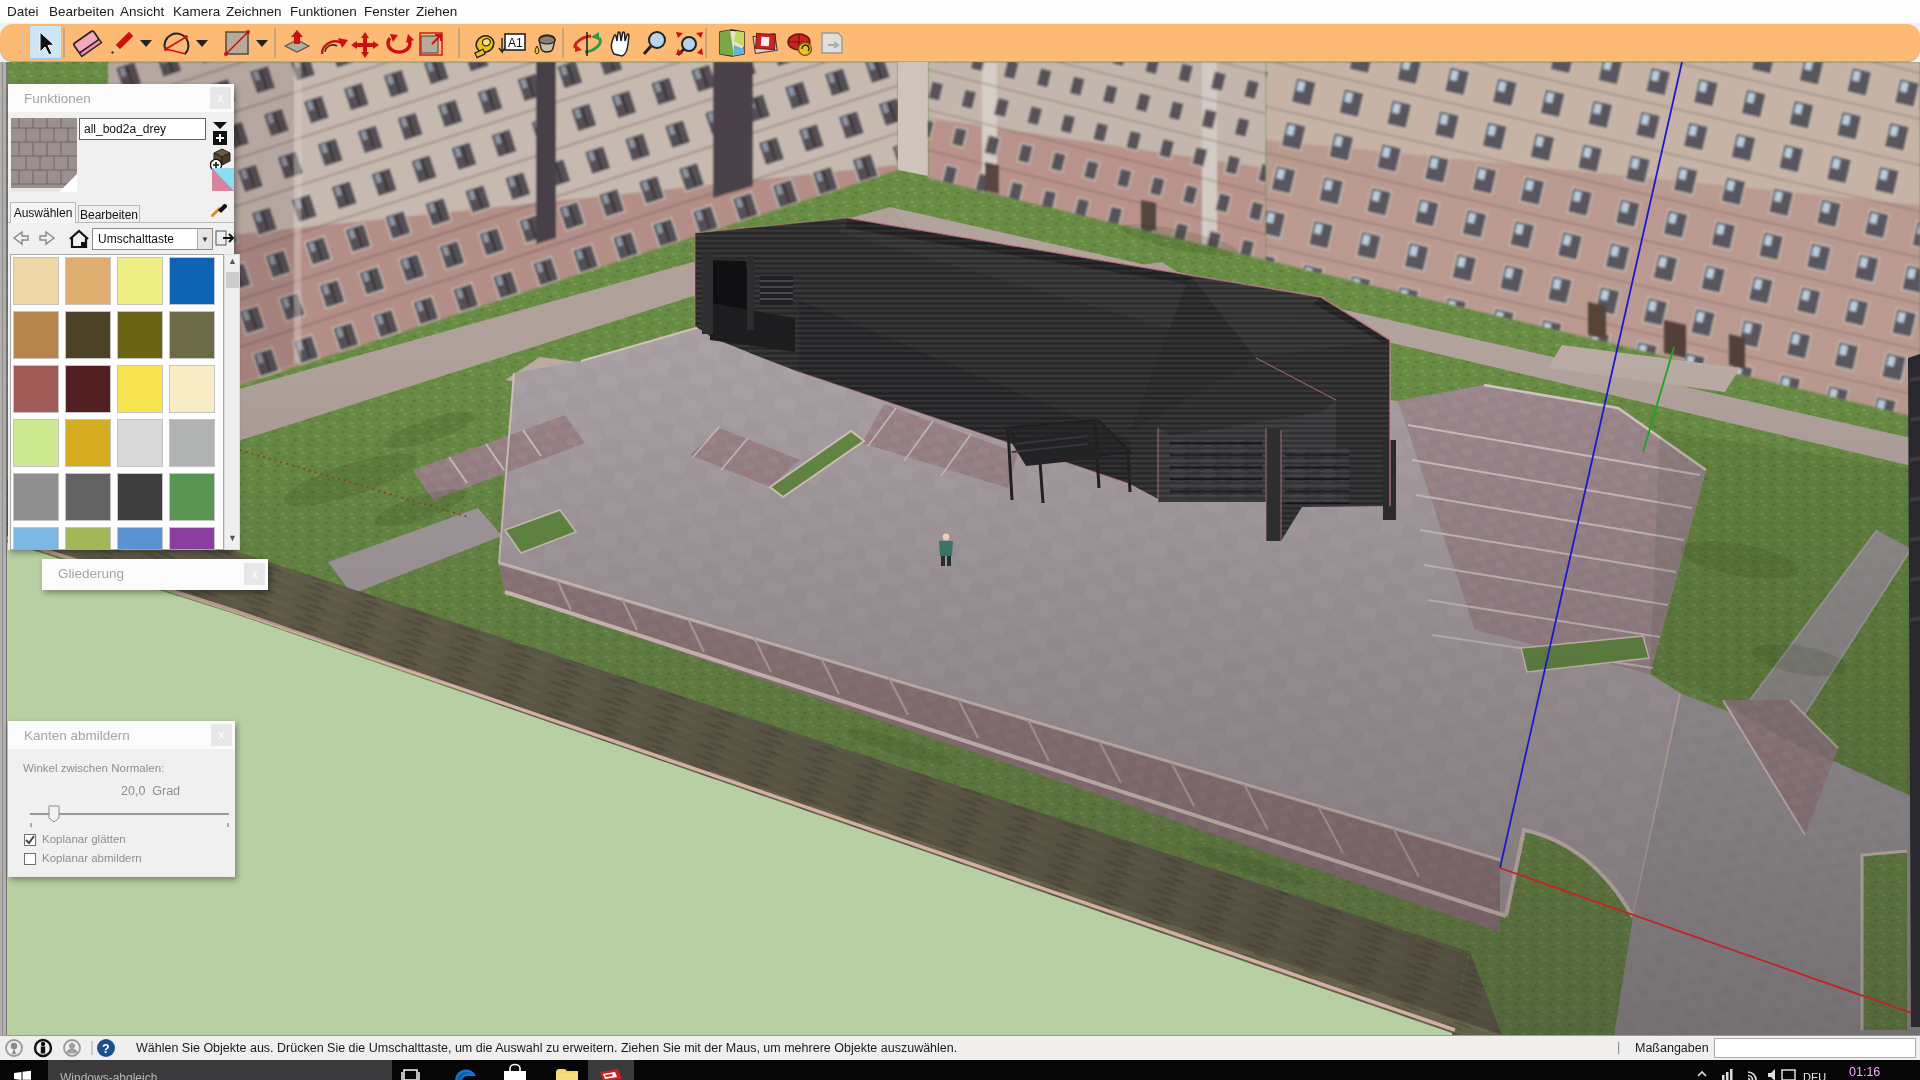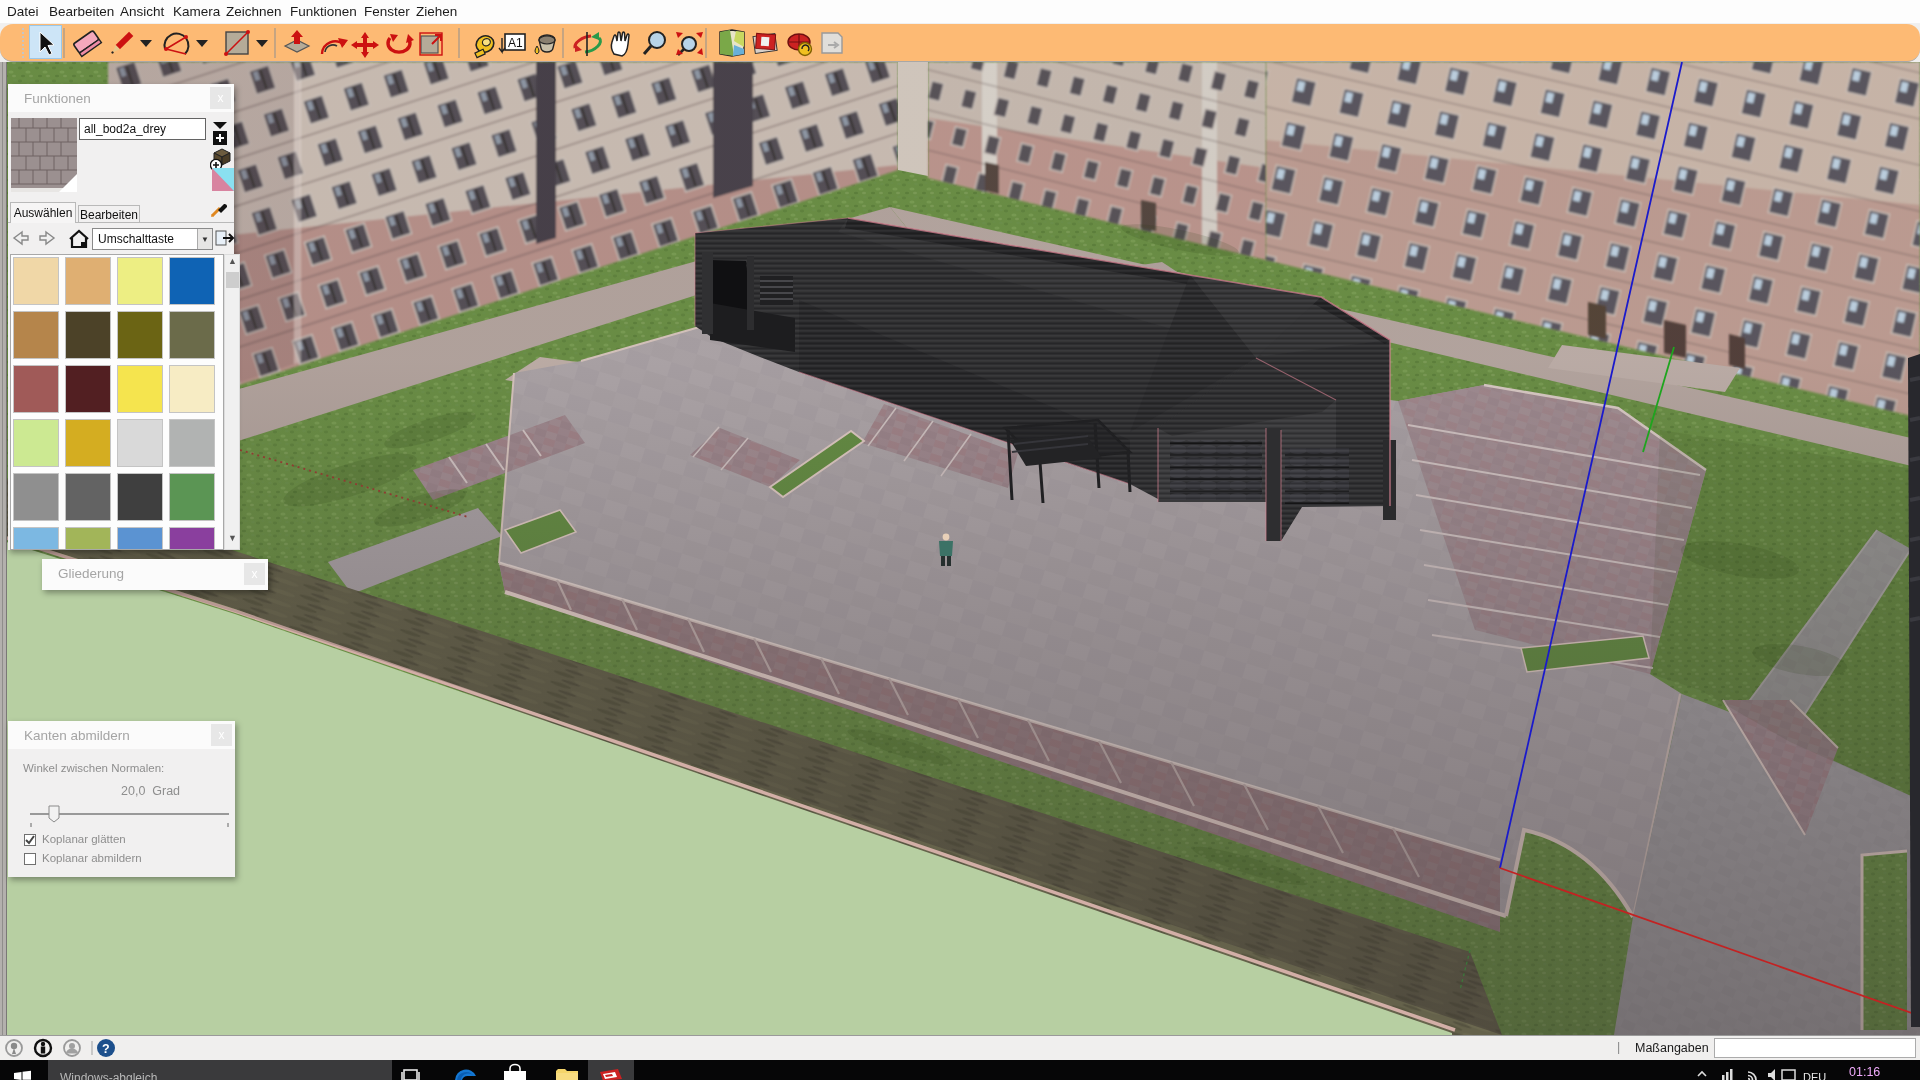--- a/index.html
+++ b/index.html
@@ -517,20 +517,21 @@
     <circle cx="43" cy="12" r="8" fill="none" stroke="#111" stroke-width="2.4"></circle>
     <circle cx="43" cy="8" r="2.2" fill="#111"></circle>
       <rect x="40.8" y="10.5" width="4.4" height="7" fill="#111"></rect>
     <circle cx="72" cy="12" r="8" fill="none" stroke="#999" stroke-width="1.8"></circle>
     <circle cx="72" cy="10" r="3" fill="#a0a0a0"></circle>
       <path d="M66,17.5 a6,5 0 0 1 12,0 z" fill="#a0a0a0"></path>
     <line x1="92" y1="5" x2="92" y2="19" stroke="#bbb" stroke-width="1.5"></line>
     <circle cx="106" cy="12" r="9" fill="#1c4f8c"></circle>
     <text x="102" y="16.5" font-size="12.5" font-weight="bold" fill="#fff" font-family="Liberation Sans">?</text>
   </svg>
+  <div style="position:absolute;left:136px;top:5px">Wählen Sie Objekte aus. Drücken Sie die Umschalttaste, um die Auswahl zu erweitern. Ziehen Sie mit der Maus, um mehrere Objekte auszuwählen.</div>
   <div style="position:absolute;left:1617px;top:4px;color:#888">|</div>
   <div style="position:absolute;left:1635px;top:5px">Maßangaben</div>
   <div style="position:absolute;left:1714px;top:2px;width:202px;height:20px;background:#fff;border:1px solid #ababab"></div>
 </div>
 
 <div id="taskbar">
   <div class="tseg" style="left:48px;width:344px"></div>
   <div class="tseg" style="left:588px;width:46px"></div>
   <div style="position:absolute;left:60px;top:11px;font-size:12px;color:#b8b8b8">Windows-abgleich</div>
   <svg width="1920" height="20" style="position:absolute;left:0;top:0" xmlns="http://www.w3.org/2000/svg">

